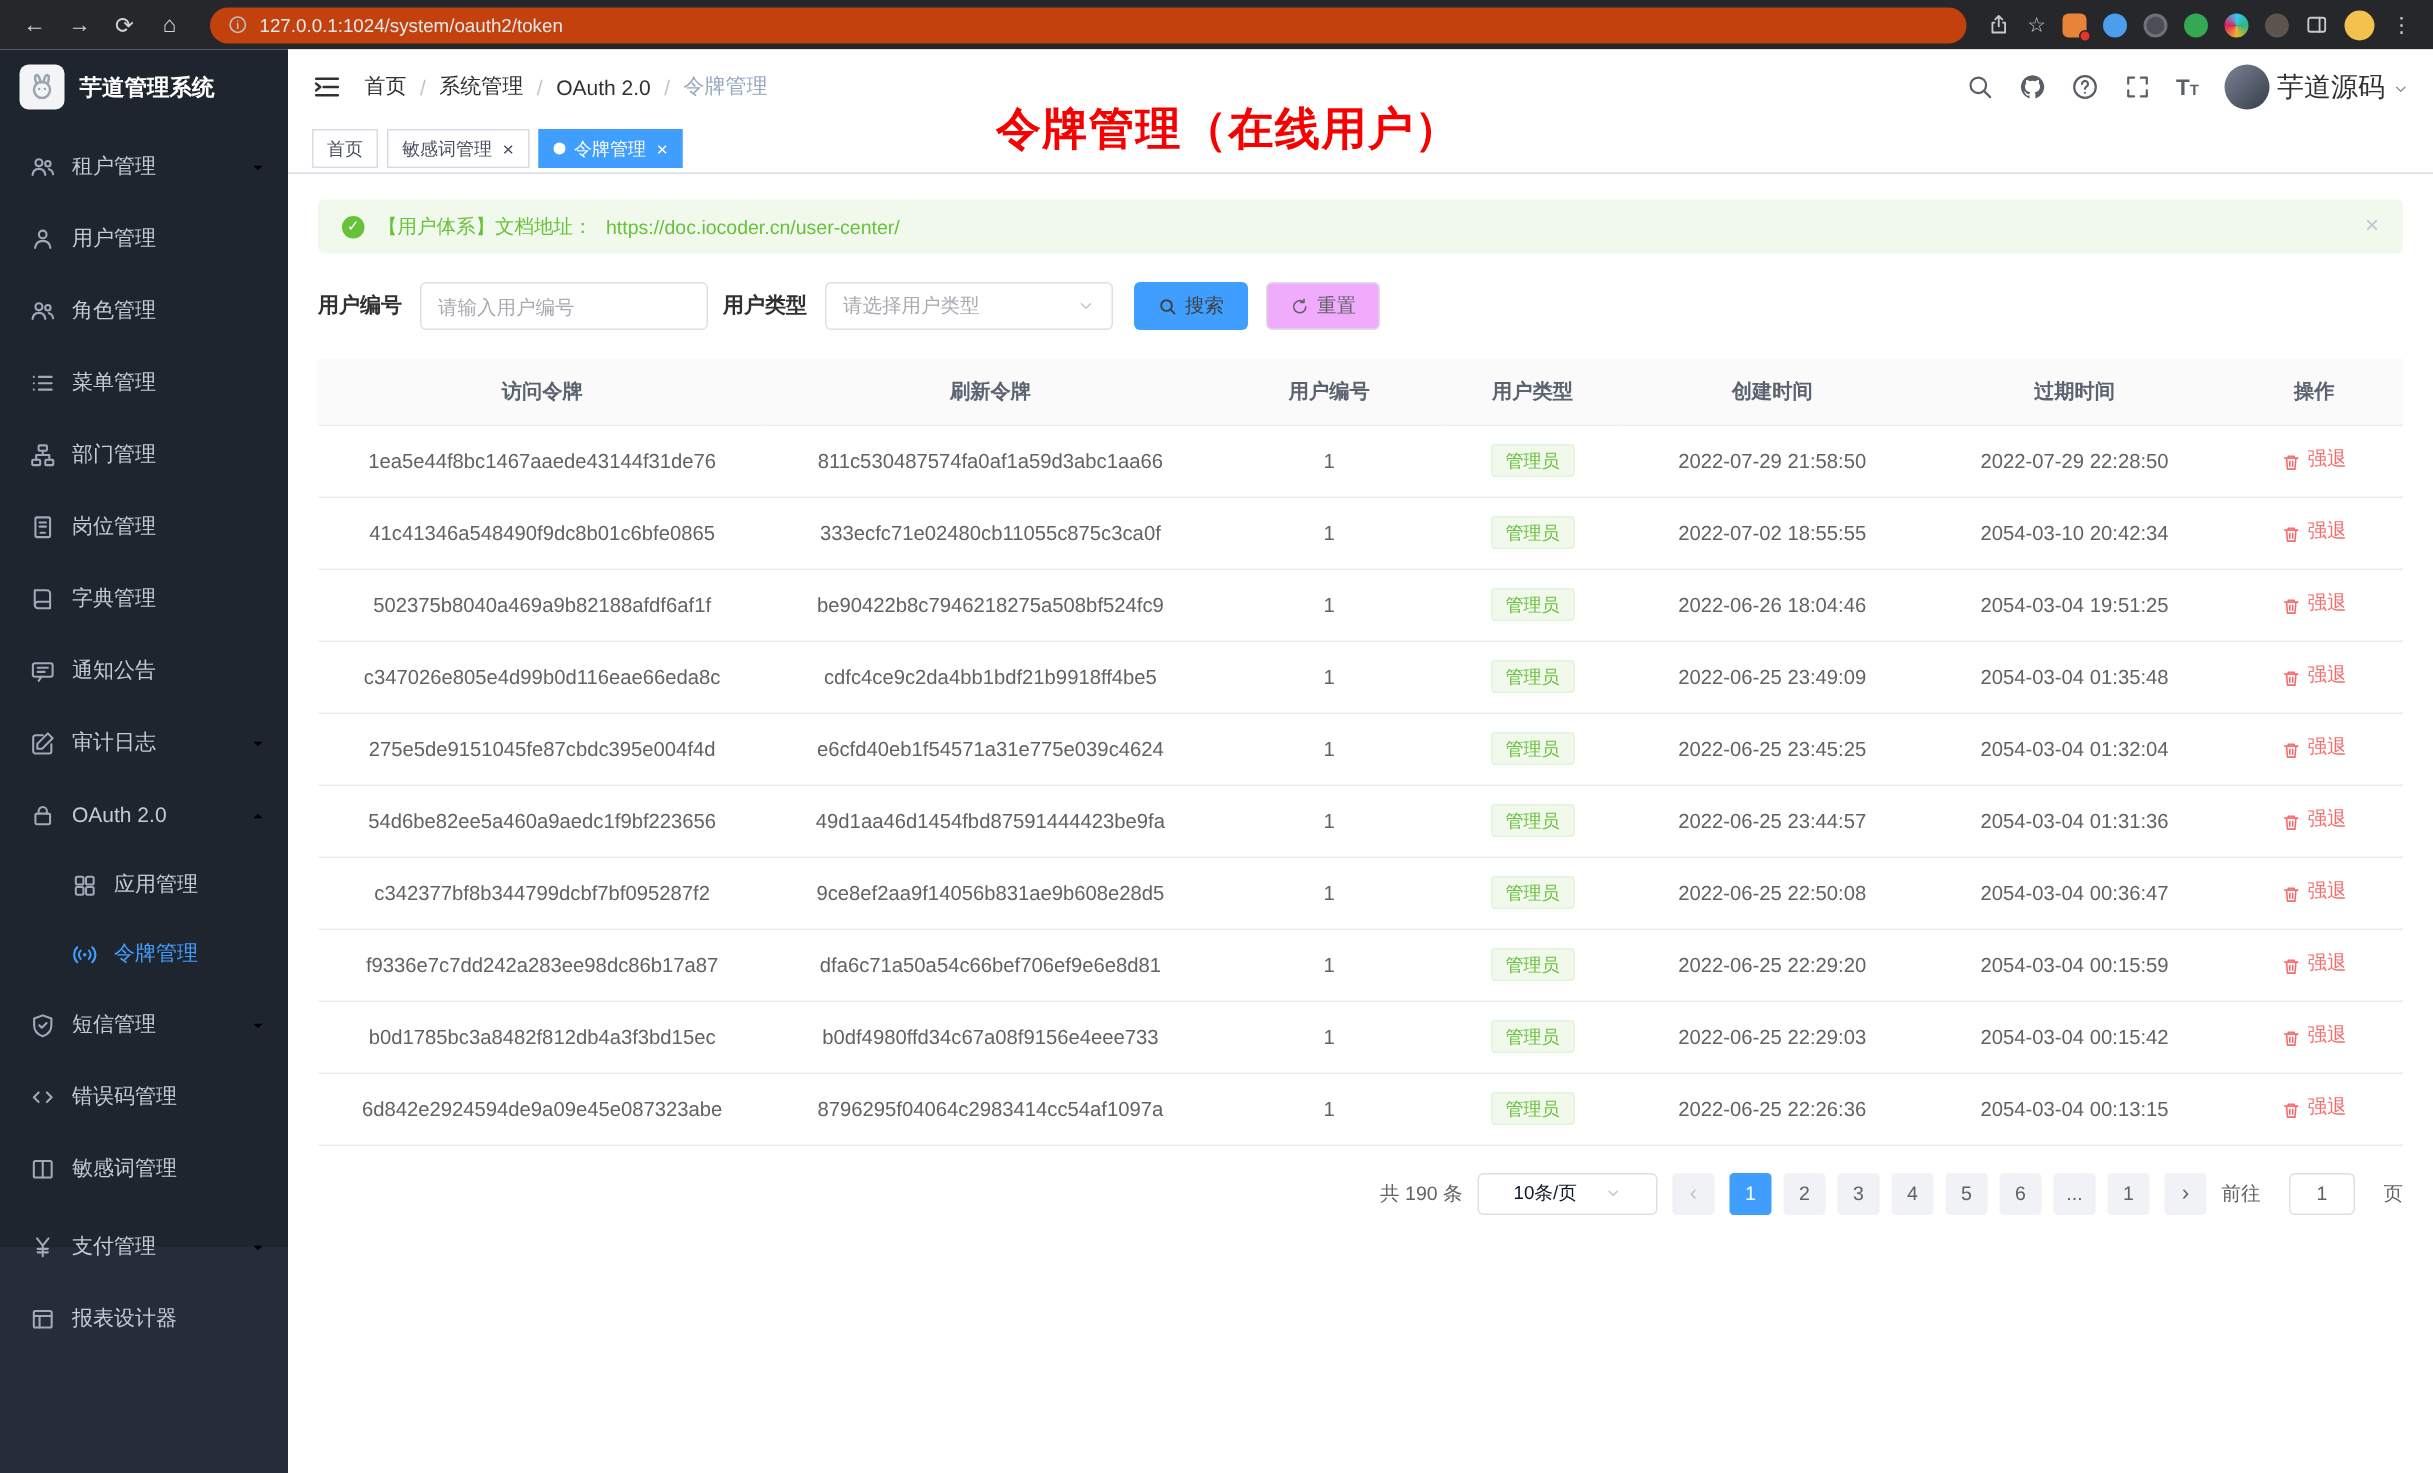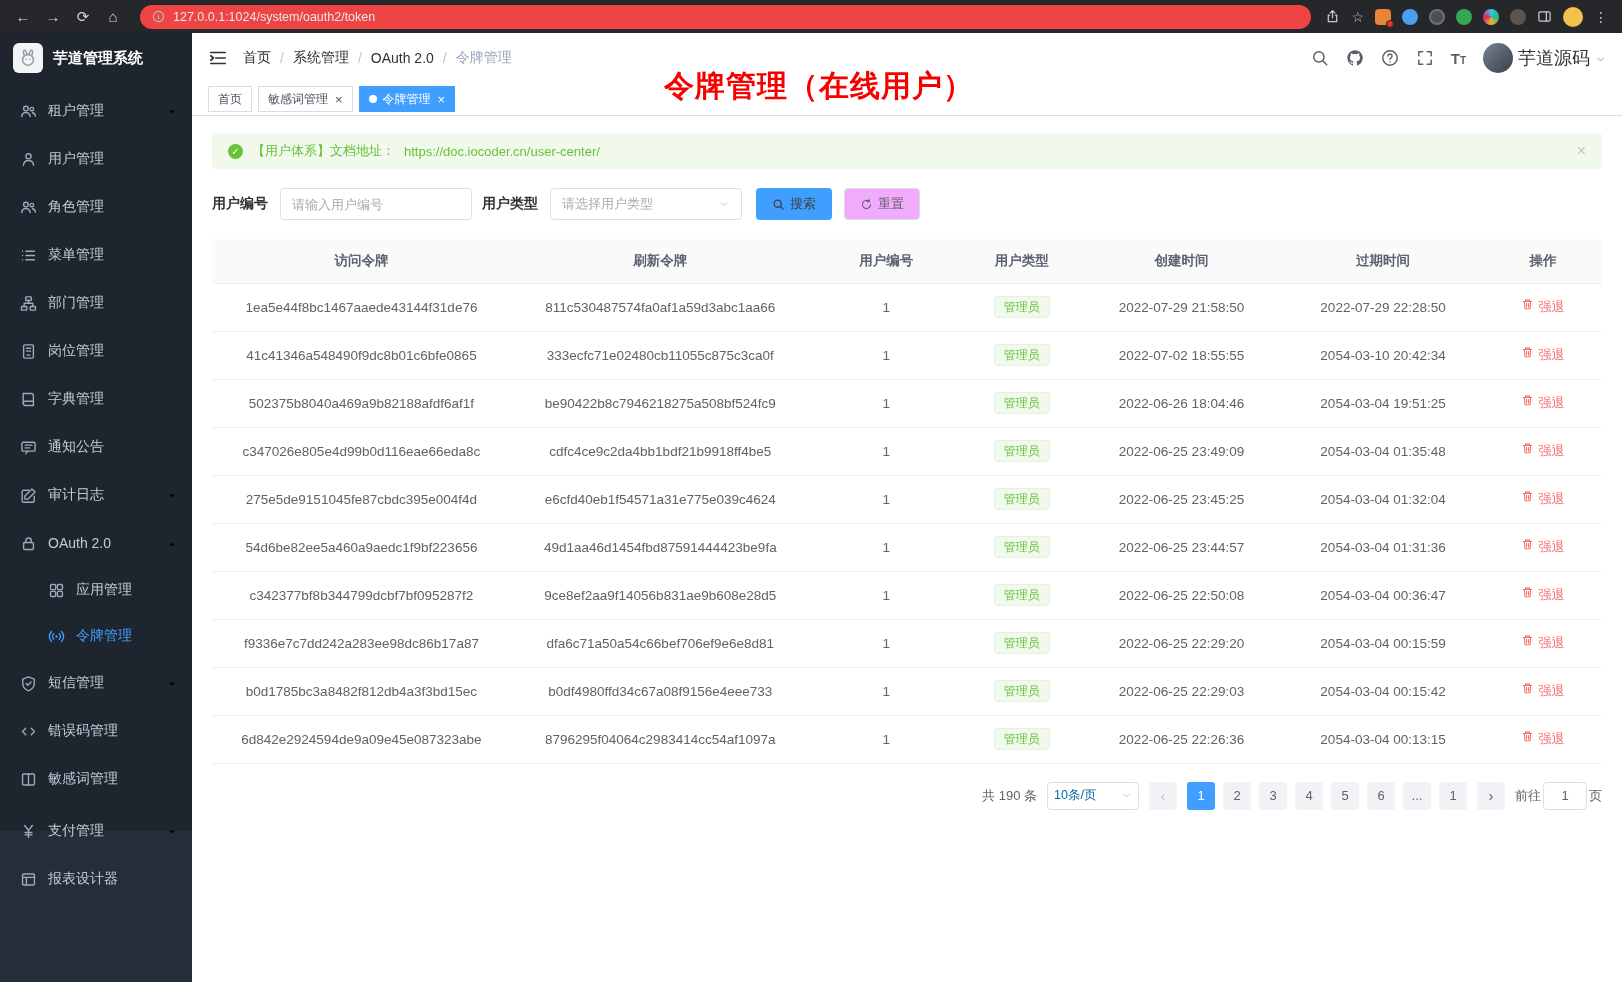--- a/index.html
+++ b/index.html
@@ -7,21 +7,21 @@
     font-family:"Liberation Sans","DejaVu Sans",sans-serif; position:relative; }
 
   .icon svg { display:block; width:100%; height:100%; fill:none; stroke:currentColor;
     stroke-width:1.3; stroke-linecap:round; stroke-linejoin:round; }
 
   
   .browser-bar { height:33px; background:#26272b; display:flex; align-items:center;
     padding:0 10px; gap:4px; }
   .nav-ic { width:26px; height:26px; border-radius:50%; display:flex; align-items:center;
     justify-content:center; color:#d3d4d6; font-size:15px; cursor:pointer; flex:0 0 auto; }
-  .url-bar { flex:1; height:24px; background:#ef4444; border-radius:13px; display:flex;
+  .url-bar { flex:1; height:24px; background:#c2410c; border-radius:13px; display:flex;
     align-items:center; padding:0 12px; gap:8px; margin:0 10px; min-width:0; }
   .url-info { width:13px; height:13px; color:#bdbec2; flex:0 0 auto; }
   .url-text { color:#e6e7ea; font-size:12.5px; white-space:nowrap; overflow:hidden; }
   .chrome-right { display:flex; align-items:center; gap:11px; flex:0 0 auto; padding-right:4px; }
   .chrome-right .ci { color:#c9cacd; font-size:14px; cursor:pointer; display:flex;
     align-items:center; justify-content:center; }
   .ci .icon { width:15px; height:15px; }
   .ext { width:16px; height:16px; border-radius:50%; position:relative; cursor:pointer; flex:0 0 auto; }
   .ext.sq { border-radius:4px; }
   .ext .badge { position:absolute; right:-3px; bottom:-3px; width:8px; height:8px;
@@ -109,38 +109,38 @@
   .btn-plain { background:#f0abfc; border-color:#dcdfe6; color:#606266; margin-left:12px; }
 
   .table-wrap { margin-top:19px; }
   table { width:100%; border-collapse:collapse; table-layout:fixed; }
   thead th { height:44px; background:#fafafa; color:#5c6370; font-weight:700; font-size:13.5px;
     border-bottom:1px solid #ebeef5; text-align:center; }
   tbody td { height:48px; font-size:13.5px; color:#606266; text-align:center;
     border-bottom:1px solid #ebeef5; white-space:nowrap; overflow:hidden; text-overflow:ellipsis; }
   .tag-success { display:inline-block; padding:1px 9px; background:#f0f9eb;
     border:1px solid #e1f3d8; color:#67c23a; font-size:12px; border-radius:3px; line-height:18px; }
-  .danger-link { color:#f56c6c; font-size:13px; display:inline-flex; align-items:flex-start;
+  .danger-link { color:#f56c6c; font-size:13px; display:inline-flex; align-items:flex-end;
     gap:4px; cursor:pointer; text-decoration:none; }
   .danger-link .icon { width:13px; height:13px; }
 
   .pagination { display:flex; align-items:center; justify-content:flex-end; margin-top:18px;
     font-size:13px; color:#606266; gap:10px; }
-  .pg-size { width:92px; height:28px; border:1px solid #dcdfe6; border-radius:4px;
-    display:flex; align-items:center; justify-content:space-between; padding:0 6px;
-    font-size:12.5px; color:#0369a1; cursor:pointer; }
+  .pg-size { width:120px; height:28px; border:1px solid #dcdfe6; border-radius:4px;
+    display:flex; align-items:center; justify-content:space-between; padding:0 23px;
+    font-size:12.5px; color:#0f172a; cursor:pointer; }
   .pg-size .caret { width:11px; height:11px; color:#c0c4cc; }
   .pg-pages { display:flex; gap:8px; }
   .pg-btn { min-width:28px; height:28px; background:#f0f2f5; border:none; border-radius:3px;
     font-size:13px; color:#606266; display:flex; align-items:center; justify-content:center;
     cursor:pointer; padding:0 6px; font-family:inherit; }
   .pg-btn.active { background:#409eff; color:#fff; }
   .pg-btn.nav { font-size:15px; }
   .pg-btn.prev { color:#c0c4cc; }
-  .pg-goto { display:flex; align-items:center; gap:2px; }
+  .pg-goto { display:flex; align-items:center; gap:19px; }
   .goto-input { width:44px; height:28px; border:1px solid #dcdfe6; border-radius:4px;
     text-align:center; font-size:13px; color:#606266; outline:none; font-family:inherit; }
 
   .annotation { position:absolute; top:66px; left:664px; font-size:30px; font-weight:700;
     color:#f70000; letter-spacing:1px; z-index:60; pointer-events:none; white-space:nowrap; }
 </style>
 </head>
 <body>
 
 <div class="browser-bar">

